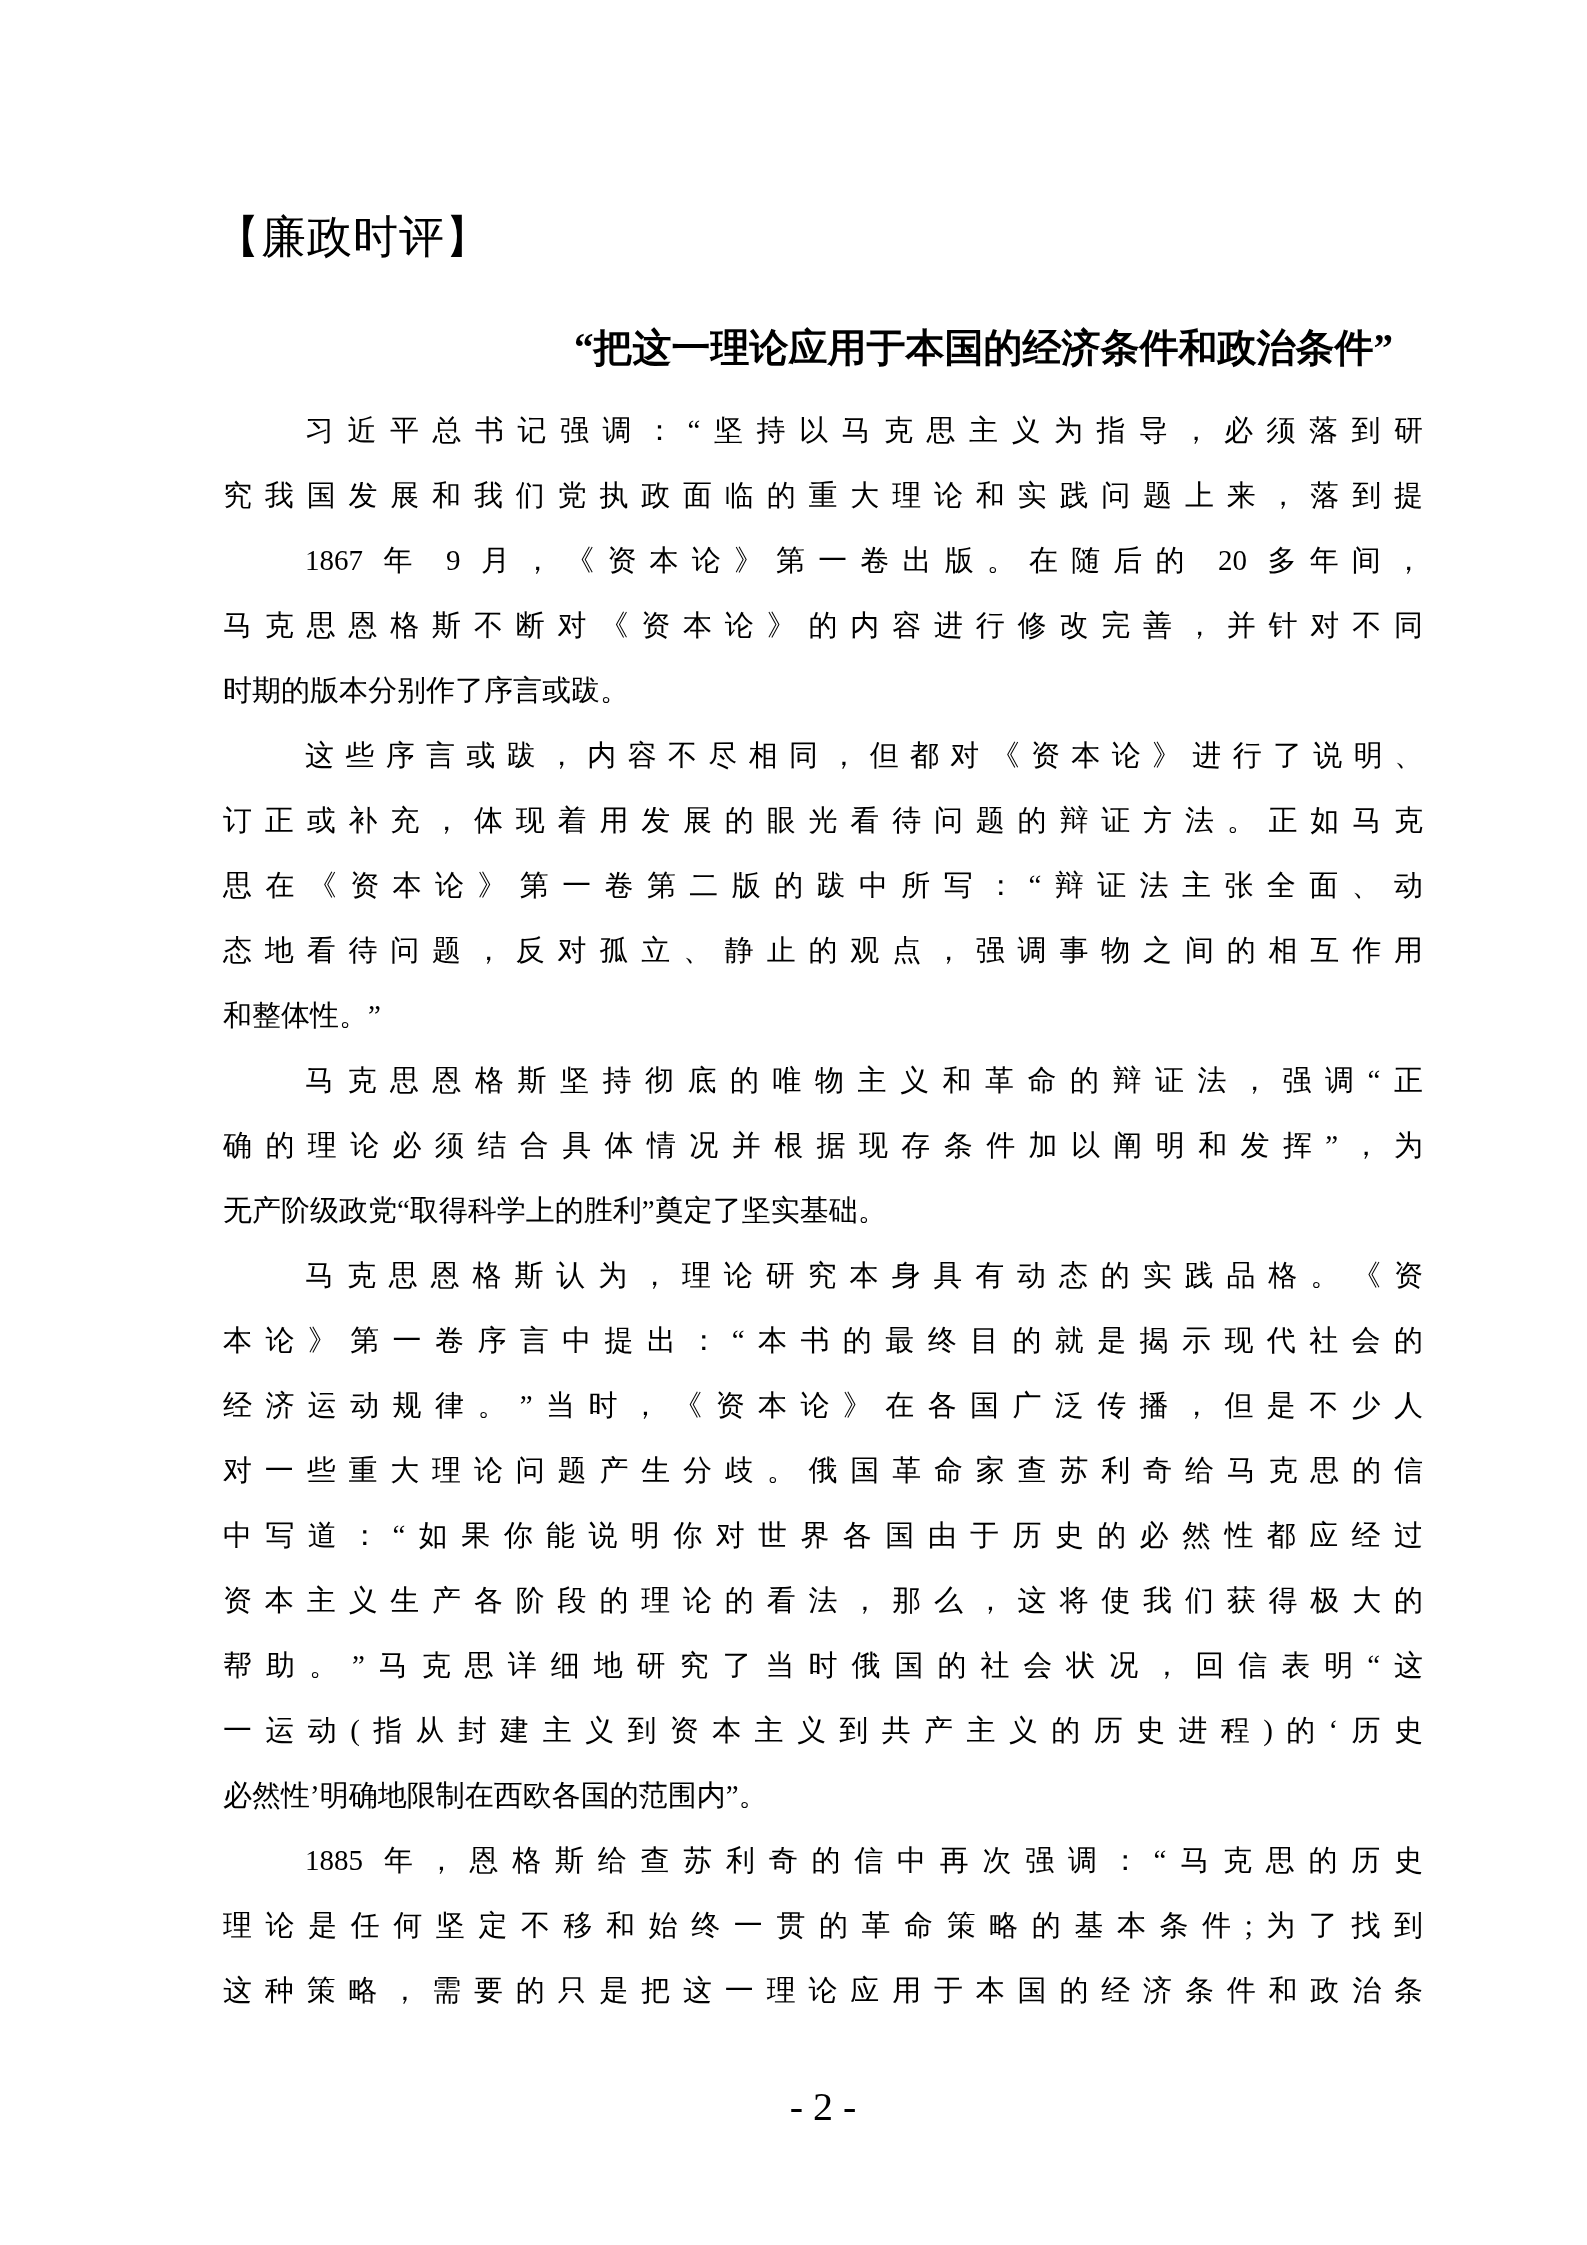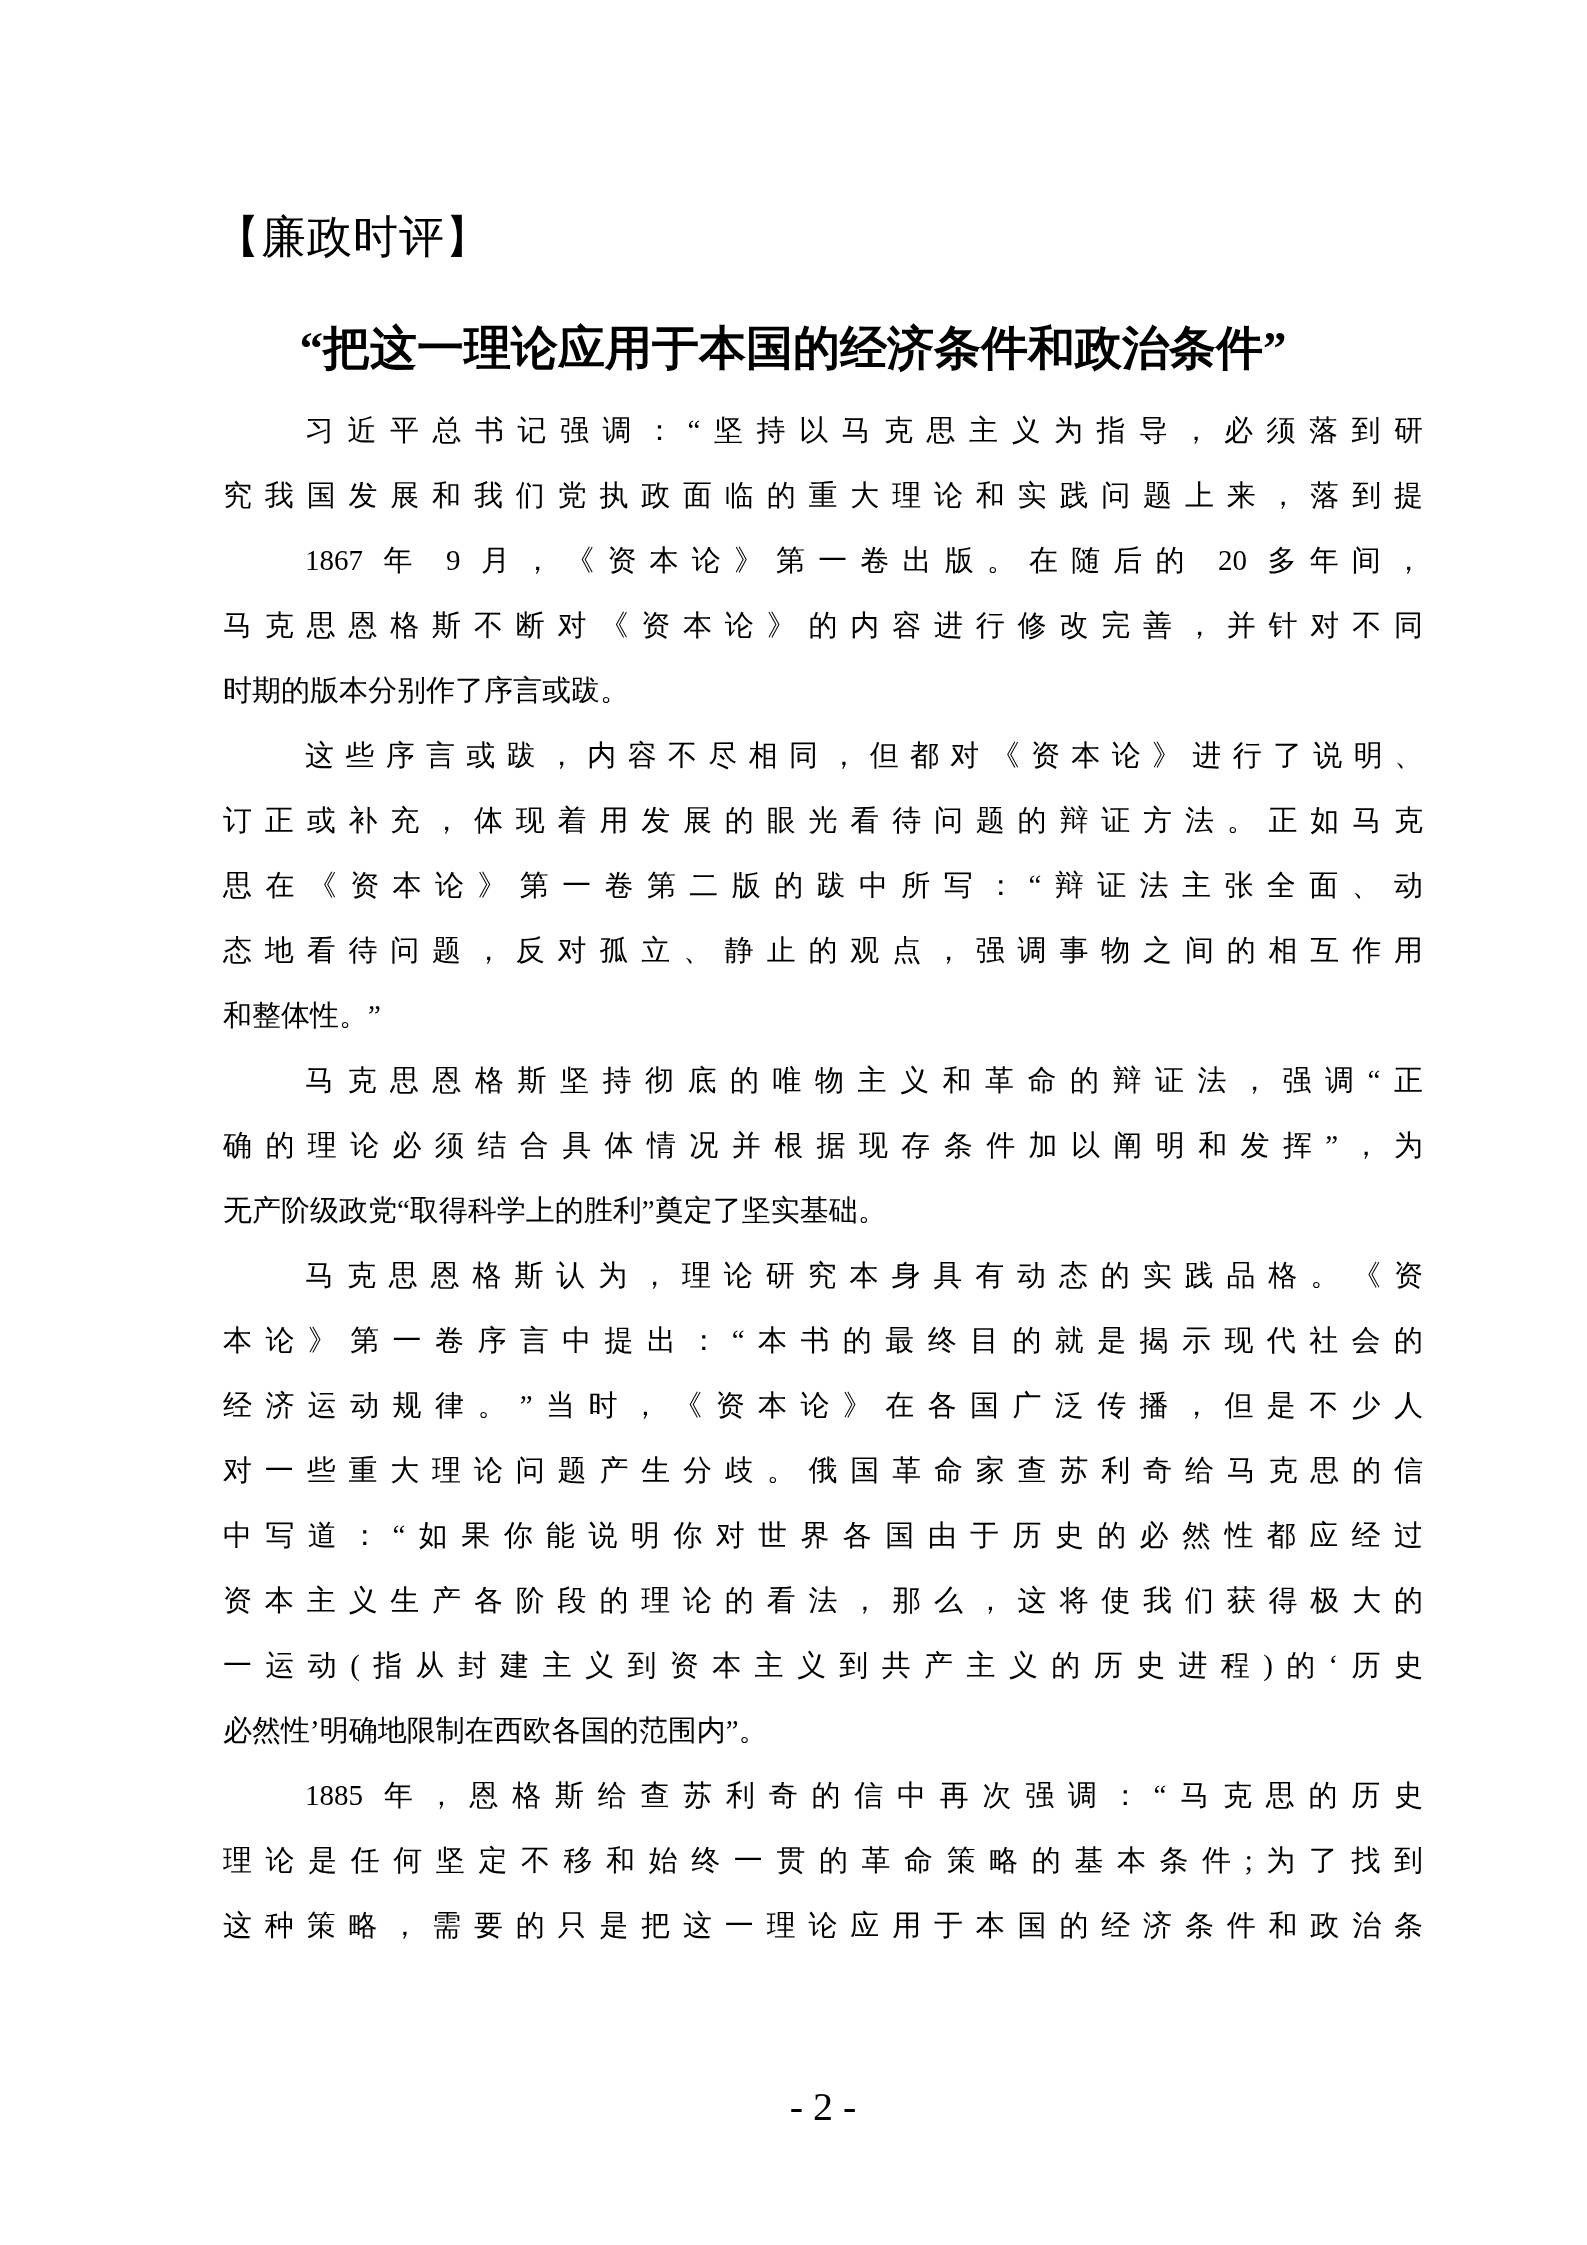--- a/index.html
+++ b/index.html
@@ -25,24 +25,24 @@
     letter-spacing: 1px;
     white-space: nowrap;
     font-family: Liberation Serif, serif;
   }
   .title {
     position: absolute;
     left: 193px;
     top: 303px;
     width: 1200px;
     margin: 0;
-    font-size: 47px;
+    font-size: 39px;
     line-height: 90px;
     font-weight: bold;
-    text-align: center;
+    text-align: right;
     white-space: nowrap;
   }
   .body-text {
     position: absolute;
     left: 223px;
     top: 398px;
     width: 1200px;
     font-size: 29px;
   }
   .paragraph {
@@ -101,20 +101,21 @@
         <div class="line">确的理论必须结合具体情况并根据现存条件加以阐明和发挥”，为</div>
         <div class="line end">无产阶级政党“取得科学上的胜利”奠定了坚实基础。</div>
       </div>
       <div class="paragraph">
         <div class="line indent">马克思恩格斯认为，理论研究本身具有动态的实践品格。《资</div>
         <div class="line">本论》第一卷序言中提出：“本书的最终目的就是揭示现代社会的</div>
         <div class="line">经济运动规律。”当时，《资本论》在各国广泛传播，但是不少人</div>
         <div class="line">对一些重大理论问题产生分歧。俄国革命家查苏利奇给马克思的信</div>
         <div class="line">中写道：“如果你能说明你对世界各国由于历史的必然性都应经过</div>
         <div class="line">资本主义生产各阶段的理论的看法，那么，这将使我们获得极大的</div>
+        <div class="line">帮助。”马克思详细地研究了当时俄国的社会状况，回信表明“这</div>
         <div class="line">一运动(指从封建主义到资本主义到共产主义的历史进程)的‘历史</div>
         <div class="line end">必然性’明确地限制在西欧各国的范围内”。</div>
       </div>
       <div class="paragraph">
         <div class="line indent">1885 年，恩格斯给查苏利奇的信中再次强调：“马克思的历史</div>
         <div class="line">理论是任何坚定不移和始终一贯的革命策略的基本条件;为了找到</div>
         <div class="line">这种策略，需要的只是把这一理论应用于本国的经济条件和政治条</div>
       </div>
     </div>
 

